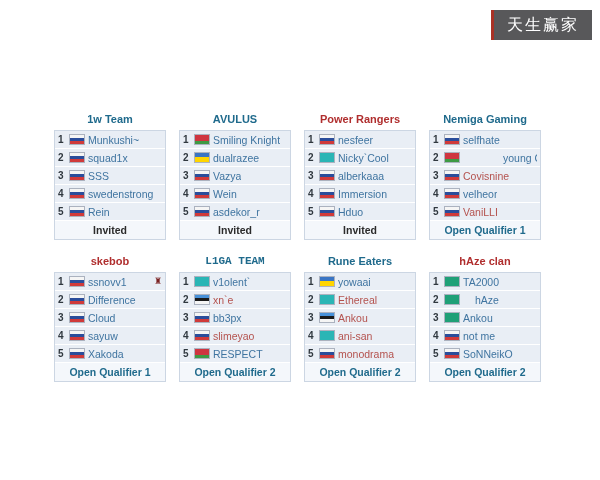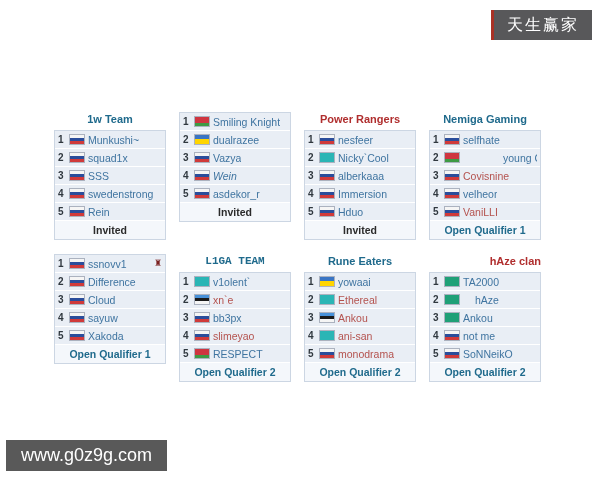--- a/index.html
+++ b/index.html
@@ -87,40 +87,41 @@
           </div>
           <div class="row">
             <span class="num">5</span>
             <span class="flag" style="background: linear-gradient(rgb(245, 245, 245) 0%, rgb(245, 245, 245) 33.3%, rgb(42, 77, 155) 33.3%, rgb(42, 77, 155) 66.7%, rgb(208, 58, 58) 66.7%, rgb(208, 58, 58) 100%);"></span>
             <span class="pname" style="color: rgb(63, 116, 160);">Rein</span>
           </div>
           <div class="foot" style="color: rgb(43, 43, 43);">Invited</div>
         </div>
       </div>
       <div class="team">
+        <div class="team-name" style="color: rgb(31, 106, 140);">AVULUS</div>
         <div class="tbl">
           <div class="row">
             <span class="num">1</span>
             <span class="flag" style="background: linear-gradient(rgb(207, 53, 64) 0%, rgb(207, 53, 64) 33.3%, rgb(207, 53, 64) 33.3%, rgb(207, 53, 64) 66.7%, rgb(62, 154, 68) 66.7%, rgb(62, 154, 68) 100%);"></span>
             <span class="pname" style="color: rgb(63, 116, 160);">Smiling Knight</span>
           </div>
           <div class="row">
             <span class="num">2</span>
             <span class="flag" style="background: linear-gradient(rgb(58, 117, 196) 0%, rgb(58, 117, 196) 50%, rgb(255, 213, 0) 50%, rgb(255, 213, 0) 100%);"></span>
             <span class="pname" style="color: rgb(63, 116, 160);">dualrazee</span>
           </div>
           <div class="row">
             <span class="num">3</span>
             <span class="flag" style="background: linear-gradient(rgb(245, 245, 245) 0%, rgb(245, 245, 245) 33.3%, rgb(42, 77, 155) 33.3%, rgb(42, 77, 155) 66.7%, rgb(208, 58, 58) 66.7%, rgb(208, 58, 58) 100%);"></span>
             <span class="pname" style="color: rgb(63, 116, 160);">Vazya</span>
           </div>
           <div class="row">
             <span class="num">4</span>
             <span class="flag" style="background: linear-gradient(rgb(245, 245, 245) 0%, rgb(245, 245, 245) 33.3%, rgb(42, 77, 155) 33.3%, rgb(42, 77, 155) 66.7%, rgb(208, 58, 58) 66.7%, rgb(208, 58, 58) 100%);"></span>
-            <span class="pname" style="color: rgb(63, 116, 160); font-style: italic;">Wein</span>
+            <span class="pname" style="color: rgb(63, 116, 160);">Wein</span>
           </div>
           <div class="row">
             <span class="num">5</span>
             <span class="flag" style="background: linear-gradient(rgb(245, 245, 245) 0%, rgb(245, 245, 245) 33.3%, rgb(42, 77, 155) 33.3%, rgb(42, 77, 155) 66.7%, rgb(208, 58, 58) 66.7%, rgb(208, 58, 58) 100%);"></span>
             <span class="pname" style="color: rgb(63, 116, 160);">asdekor_r</span>
           </div>
           <div class="foot" style="color: rgb(43, 43, 43);">Invited</div>
         </div>
       </div>
       <div class="team">
@@ -179,20 +180,21 @@
           </div>
           <div class="row">
             <span class="num">5</span>
             <span class="flag" style="background: linear-gradient(rgb(245, 245, 245) 0%, rgb(245, 245, 245) 33.3%, rgb(42, 77, 155) 33.3%, rgb(42, 77, 155) 66.7%, rgb(208, 58, 58) 66.7%, rgb(208, 58, 58) 100%);"></span>
             <span class="pname" style="color: rgb(180, 82, 78);">VaniLLI</span>
           </div>
           <div class="foot qual" style="color: rgb(31, 106, 140);">Open Qualifier 1</div>
         </div>
       </div>
       <div class="team">
+        <div class="team-name" style="color: rgb(176, 46, 46);">skebob</div>
         <div class="tbl">
           <div class="row">
             <span class="num">1</span>
             <span class="flag" style="background: linear-gradient(rgb(245, 245, 245) 0%, rgb(245, 245, 245) 33.3%, rgb(42, 77, 155) 33.3%, rgb(42, 77, 155) 66.7%, rgb(208, 58, 58) 66.7%, rgb(208, 58, 58) 100%);"></span>
             <span class="pname" style="color: rgb(63, 116, 160);">ssnovv1</span>
             <span class="row-badge" style="color: rgb(122, 32, 32);">♜</span>
           </div>
           <div class="row">
             <span class="num">2</span>
             <span class="flag" style="background: linear-gradient(rgb(245, 245, 245) 0%, rgb(245, 245, 245) 33.3%, rgb(42, 77, 155) 33.3%, rgb(42, 77, 155) 66.7%, rgb(208, 58, 58) 66.7%, rgb(208, 58, 58) 100%);"></span>
@@ -272,21 +274,21 @@
           </div>
           <div class="row">
             <span class="num">5</span>
             <span class="flag" style="background: linear-gradient(rgb(245, 245, 245) 0%, rgb(245, 245, 245) 33.3%, rgb(42, 77, 155) 33.3%, rgb(42, 77, 155) 66.7%, rgb(208, 58, 58) 66.7%, rgb(208, 58, 58) 100%);"></span>
             <span class="pname" style="color: rgb(180, 82, 78);">monodrama</span>
           </div>
           <div class="foot qual" style="color: rgb(31, 106, 140);">Open Qualifier 2</div>
         </div>
       </div>
       <div class="team">
-        <div class="team-name" style="color: rgb(176, 46, 46); text-align: right;">hAze clan</div>
+        <div class="team-name" style="color: rgb(176, 46, 46);">hAze clan</div>
         <div class="tbl">
           <div class="row">
             <span class="num">1</span>
             <span class="flag" style="background: rgb(31, 160, 119);"></span>
             <span class="pname" style="color: rgb(63, 116, 160);">TA2000</span>
           </div>
           <div class="row">
             <span class="num">2</span>
             <span class="flag" style="background: rgb(31, 160, 119);"></span>
             <span class="pname" style="color: rgb(63, 116, 160); margin-left: 12px;">hAze</span>
@@ -304,16 +306,13 @@
           <div class="row">
             <span class="num">5</span>
             <span class="flag" style="background: linear-gradient(rgb(245, 245, 245) 0%, rgb(245, 245, 245) 33.3%, rgb(42, 77, 155) 33.3%, rgb(42, 77, 155) 66.7%, rgb(208, 58, 58) 66.7%, rgb(208, 58, 58) 100%);"></span>
             <span class="pname" style="color: rgb(63, 116, 160);">SoNNeikO</span>
           </div>
           <div class="foot qual" style="color: rgb(31, 106, 140);">Open Qualifier 2</div>
         </div>
       </div>
     </div>
 
-  <div class="urlbar">
-    <span>www.g0z9g.com</span>
-  </div>
 </div>
 
 </body></html>

